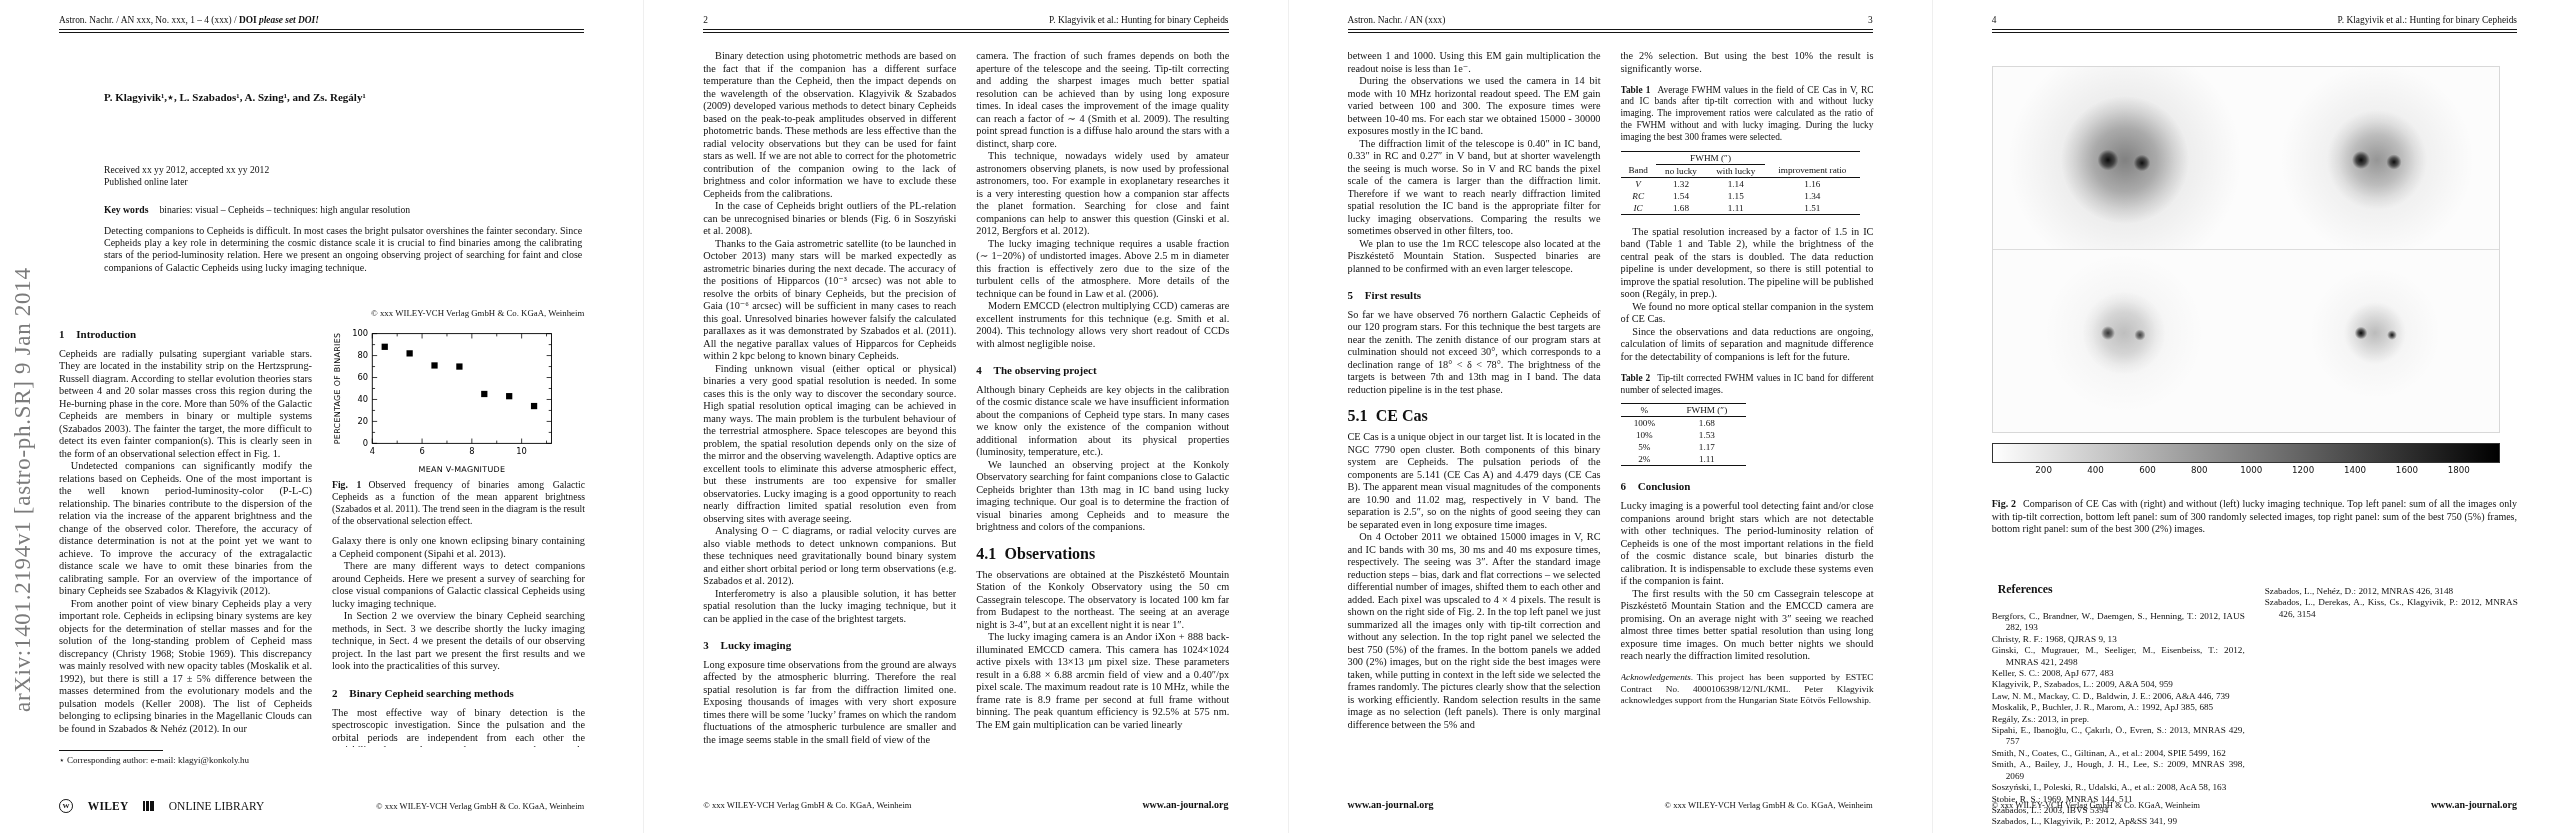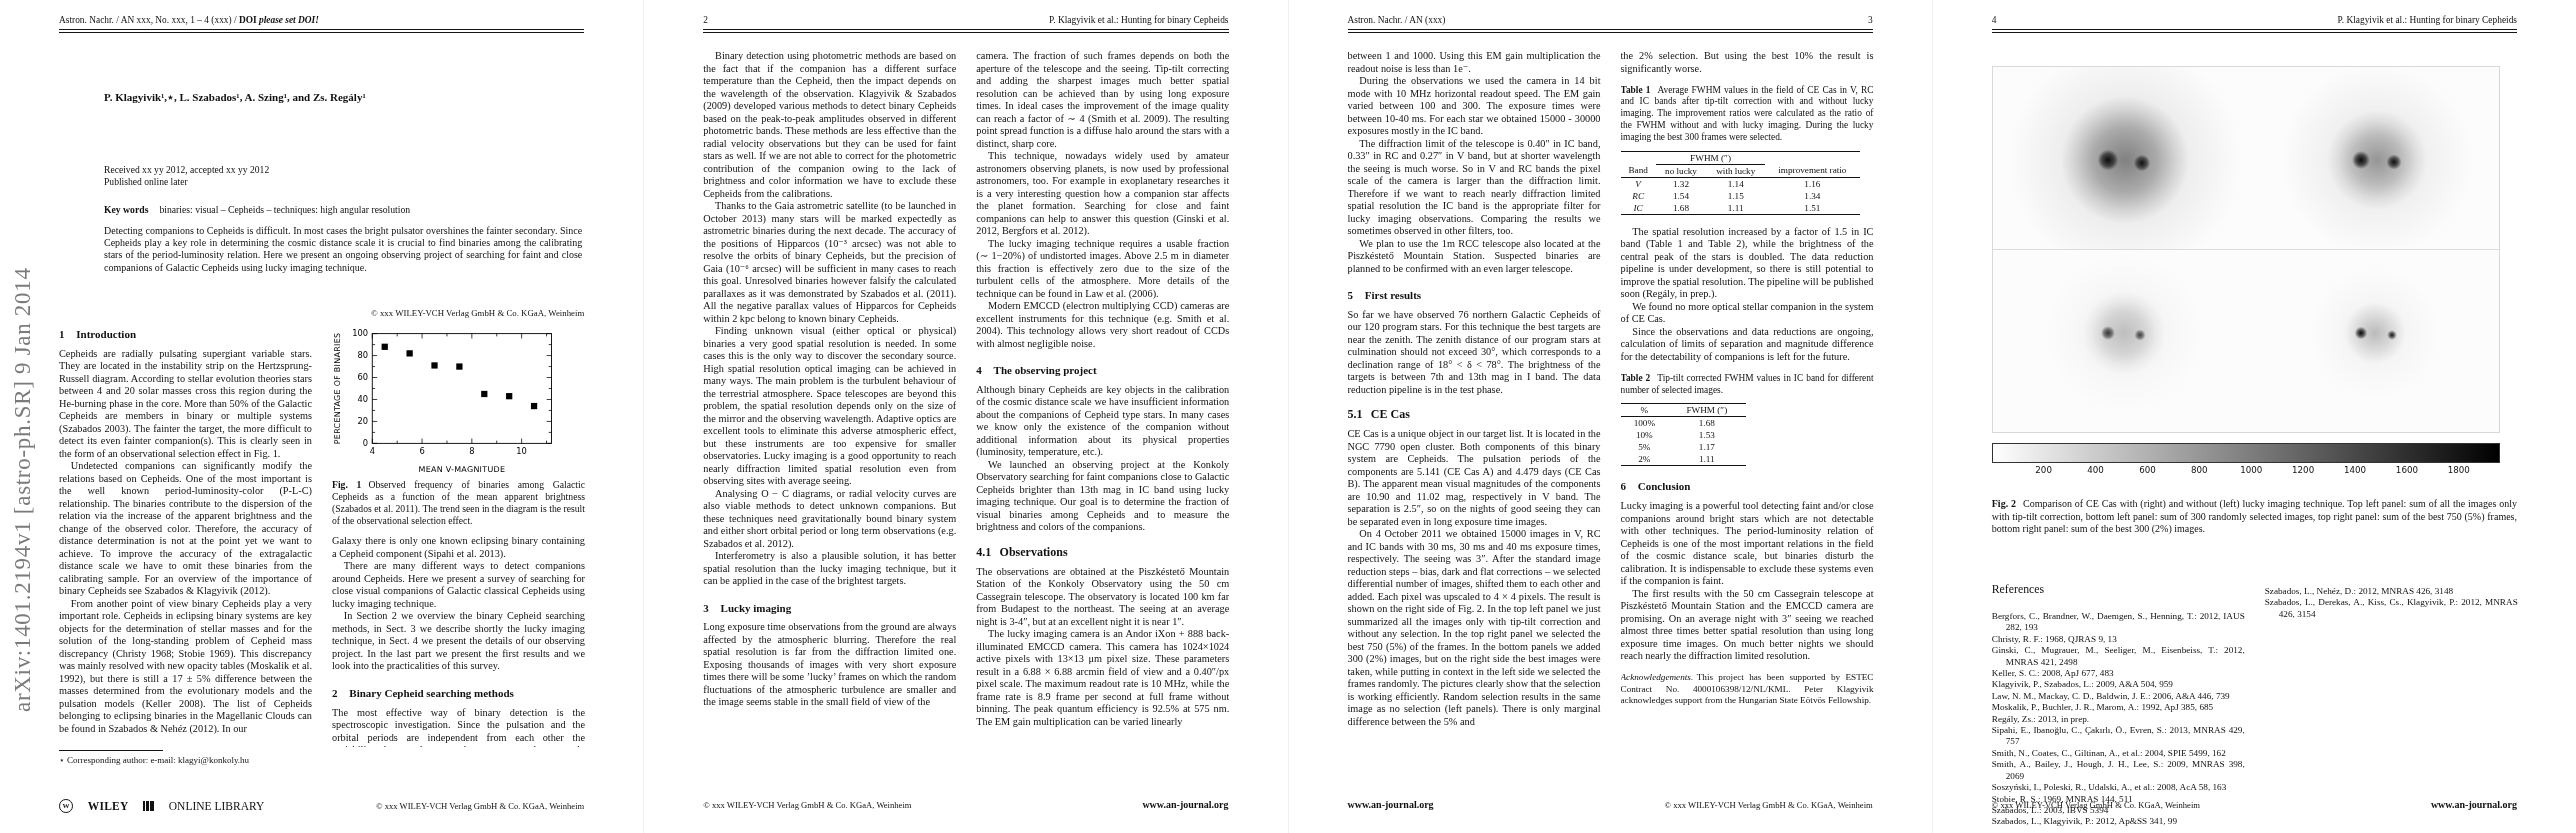--- a/index.html
+++ b/index.html
@@ -15,21 +15,21 @@
   .i{font-style:italic;}
 
   
   .cols{position:absolute;left:59px;width:526px;display:flex;gap:20px;}
   .col{width:253px;overflow:hidden;}
   .bp{font-size:10.3px;line-height:12.5px;text-align:justify;margin:0;hyphens:none;}
   .ind{text-indent:11.8px;}
   h2.sec{font-size:11px;margin:14px 0 7.6px 0;font-weight:bold;}
   h2.sec:first-child{margin-top:1.4px;}
   h2.sec .num{margin-right:11.8px;}
-  h3.subsec{font-size:12px;margin:11px 0 6.3px 0;font-weight:bold;}
+  h3.subsec{font-size:16px;margin:11px 0 6.3px 0;font-weight:bold;}
   h3.subsec .num{margin-right:8.3px;}
 
   
   .wm{position:absolute;left:9.7px;top:712px;transform:rotate(-90deg);transform-origin:top left;
       white-space:nowrap;font-size:23px;color:#7b7b7b;letter-spacing:0.7px;}
   .jline{position:absolute;top:14.6px;left:59px;font-size:9.4px;}
   .title{position:absolute;top:53px;left:104px;right:59px;font-size:18px;font-weight:bold;}
   .authors{position:absolute;top:91px;left:104px;right:59px;font-size:11px;font-weight:bold;}
   .affil{position:absolute;top:119px;left:104px;right:76px;font-size:9.6px;line-height:12px;}
   .recv{position:absolute;top:164px;left:104px;font-size:9.6px;}
@@ -101,21 +101,21 @@
     radial-gradient(circle 4.9px at 146px 85px, rgba(0,0,0,0.92), rgba(0,0,0,0.5) 50%, rgba(0,0,0,0) 100%),
     radial-gradient(circle 31px at 129px 83px, rgba(0,0,0,0.22), rgba(0,0,0,0.1) 55%, rgba(0,0,0,0) 100%),
     radial-gradient(circle 66px at 129px 83px, rgba(0,0,0,0.05), rgba(0,0,0,0) 100%),#fcfcfc;}
   .cbar{position:absolute;left:59px;top:443px;width:506px;height:18px;border:0.7px solid #333;
         background:linear-gradient(to right,#ffffff,#000000);}
   .cbticks{position:absolute;left:59px;top:465px;width:506px;height:11px;
            font-family:"DejaVu Sans","Liberation Sans",sans-serif;font-size:8.7px;}
   .cbticks span{position:absolute;transform:translateX(-50%);}
   .fig2cap{position:absolute;left:59px;right:59px;top:488px;font-size:10px;line-height:12.5px;text-align:justify;}
   .fig2cap .b{margin-right:7px;}
-  .refh{position:absolute;left:59px;top:582px;font-size:11.8px;font-weight:normal;}
+  .refh{position:absolute;left:65px;top:582px;font-size:11.8px;font-weight:bold;}
   .refs{position:absolute;width:253px;}
   .refs-l{left:59px;top:611px;}
   .refs-r{left:332px;top:586px;}
   .ref{font-size:9.2px;line-height:11.4px;text-align:justify;padding-left:14px;text-indent:-14px;}
 </style>
 </head>
 <body>
 
 <div id="canvas">
 
@@ -235,20 +235,21 @@
   <div class="page">
     <div class="pghead">
       <span>2</span>
       <span>P. Klagyivik et al.: Hunting for binary Cepheids</span>
     </div>
     <div class="drule"></div>
 
     <div class="cols" style="top:50px;height:736px;">
       <div class="col" style="height:736px;">
         <p class="bp ind">Binary detection using photometric methods are based on the fact that if the companion has a different surface temperature than the Cepheid, then the impact depends on the wavelength of the observation. Klagyivik &amp; Szabados (2009) developed various methods to detect binary Cepheids based on the peak-to-peak amplitudes observed in different photometric bands. These methods are less effective than the radial velocity observations but they can be used for faint stars as well. If we are not able to correct for the photometric contribution of the companion owing to the lack of brightness and color information we have to exclude these Cepheids from the calibrations.</p>
+        <p class="bp ind">In the case of Cepheids bright outliers of the PL-relation can be unrecognised binaries or blends (Fig. 6 in Soszyński et al. 2008).</p>
         <p class="bp ind">Thanks to the Gaia astrometric satellite (to be launched in October 2013) many stars will be marked expectedly as astrometric binaries during the next decade. The accuracy of the positions of Hipparcos (10⁻³ arcsec) was not able to resolve the orbits of binary Cepheids, but the precision of Gaia (10⁻⁶ arcsec) will be sufficient in many cases to reach this goal. Unresolved binaries however falsify the calculated parallaxes as it was demonstrated by Szabados et al. (2011). All the negative parallax values of Hipparcos for Cepheids within 2 kpc belong to known binary Cepheids.</p>
         <p class="bp ind">Finding unknown visual (either optical or physical) binaries a very good spatial resolution is needed. In some cases this is the only way to discover the secondary source. High spatial resolution optical imaging can be achieved in many ways. The main problem is the turbulent behaviour of the terrestrial atmosphere. Space telescopes are beyond this problem, the spatial resolution depends only on the size of the mirror and the observing wavelength. Adaptive optics are excellent tools to eliminate this adverse atmospheric effect, but these instruments are too expensive for smaller observatories. Lucky imaging is a good opportunity to reach nearly diffraction limited spatial resolution even from observing sites with average seeing.</p>
         <p class="bp ind">Analysing O − C diagrams, or radial velocity curves are also viable methods to detect unknown companions. But these techniques need gravitationally bound binary system and either short orbital period or long term observations (e.g. Szabados et al. 2012).</p>
         <p class="bp ind">Interferometry is also a plausible solution, it has better spatial resolution than the lucky imaging technique, but it can be applied in the case of the brightest targets.</p>
         <h2 class="sec"><span class="num">3</span><span>Lucky imaging</span></h2>
         <p class="bp">Long exposure time observations from the ground are always affected by the atmospheric blurring. Therefore the real spatial resolution is far from the diffraction limited one. Exposing thousands of images with very short exposure times there will be some ’lucky’ frames on which the random fluctuations of the atmospheric turbulence are smaller and the image seems stable in the small field of view of the</p>
       </div>
       <div class="col" style="height:736px;">
         <p class="bp">camera. The fraction of such frames depends on both the aperture of the telescope and the seeing. Tip-tilt correcting and adding the sharpest images much better spatial resolution can be achieved than by using long exposure times. In ideal cases the improvement of the image quality can reach a factor of ∼ 4 (Smith et al. 2009). The resulting point spread function is a diffuse halo around the stars with a distinct, sharp core.</p>
         <p class="bp ind">This technique, nowadays widely used by amateur astronomers observing planets, is now used by professional astronomers, too. For example in exoplanetary researches it is a very interesting question how a companion star affects the planet formation. Searching for close and faint companions can help to answer this question (Ginski et al. 2012, Bergfors et al. 2012).</p>

